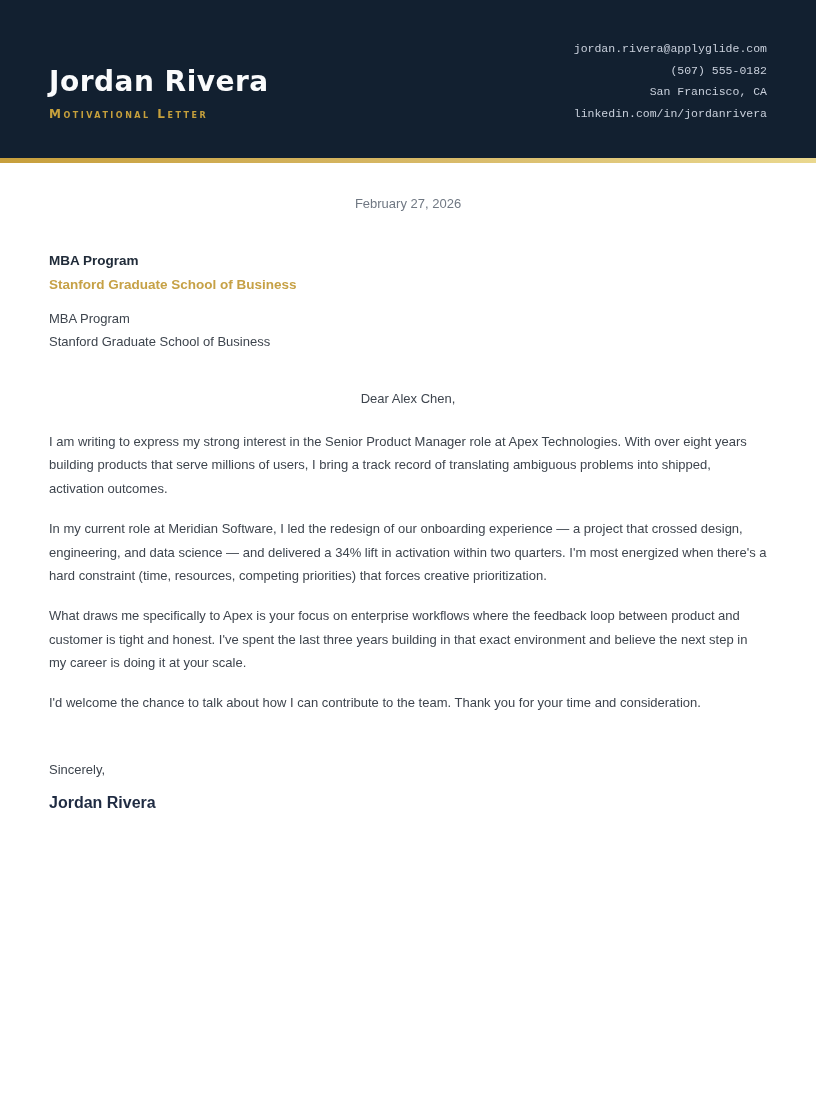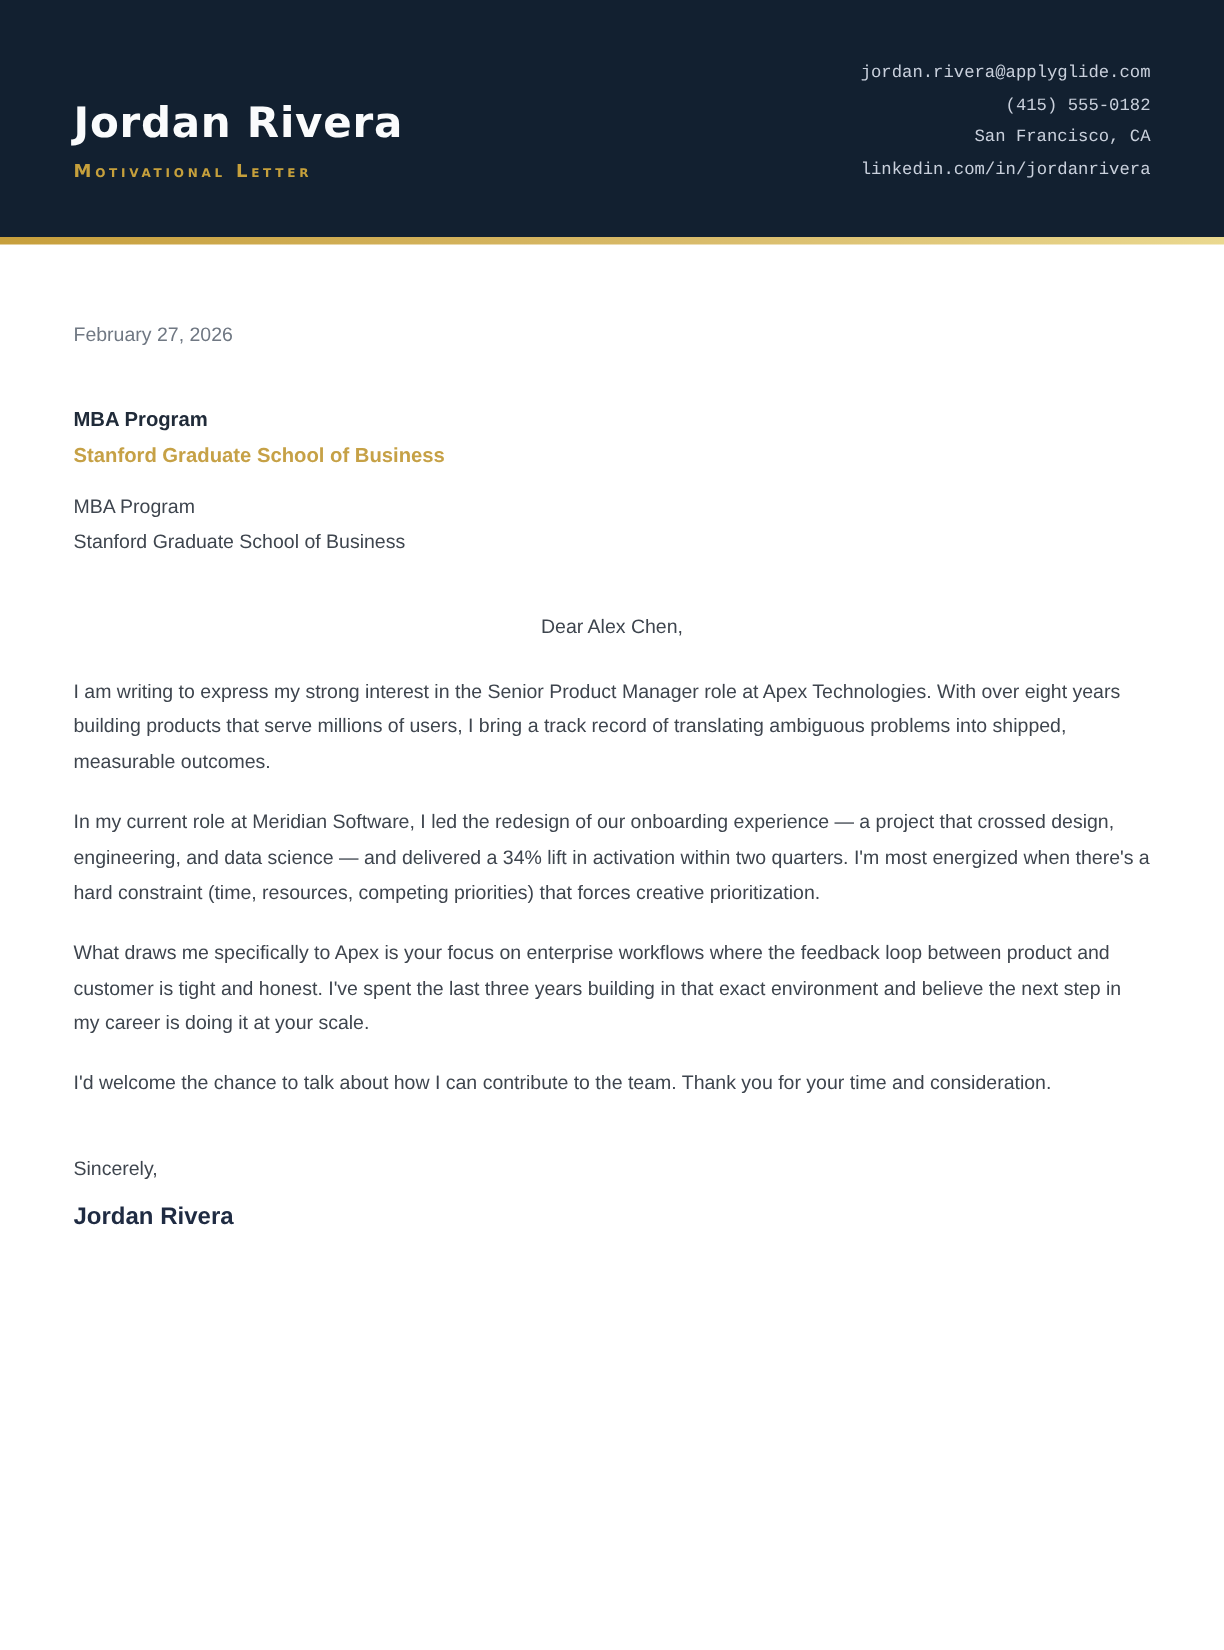--- a/index.html
+++ b/index.html
@@ -50,23 +50,24 @@
     height: 5px;
     background: linear-gradient(90deg, #c79f3c 0%, #d8ba69 55%, #ead88f 100%);
   }
   
   .letter {
     padding: 0 49px;
     color: #3e454e;
     font-size: 13px;
   }
   .date {
-    margin-top: 52px;
+    margin-top: 33px;
     font-size: 13px;
     color: #707883;
+    text-align: center;
   }
   .org-block { margin-top: 42px; }
   .org-program {
     font-size: 13.5px;
     font-weight: 700;
     color: #202b39;
   }
   .org-school {
     margin-top: 9px;
     font-size: 13.5px;
@@ -76,41 +77,41 @@
   .recipient { margin-top: 15px; line-height: 23px; }
   .recipient-name {
     font-size: 13.5px;
     font-weight: 700;
     color: #2a2f36;
   }
   .salutation { margin-top: 34px; line-height: 23.7px; text-align: center; }
   .para { line-height: 23.7px; }
   .para.first { margin-top: 19px; }
   .para + .para { margin-top: 16px; }
-  .closing { margin-top: 33px; line-height: 23.7px; }
+  .closing { margin-top: 43px; line-height: 23.7px; }
   .signature {
     margin-top: 13px;
     font-size: 16px;
     font-weight: 700;
     color: #1f2b42;
   }
 </style>
 </head>
 <body>
 
 <div class="page">
 
   <div class="header">
     <div class="identity">
       <div class="name">Jordan Rivera</div>
       <div class="subtitle">Motivational Letter</div>
     </div>
     <div class="contact">
       <div class="contact-line">jordan.rivera@applyglide.com</div>
-      <div class="contact-line">(415) 555-0182</div>
+      <div class="contact-line">(507) 555-0182</div>
       <div class="contact-line">San Francisco, CA</div>
       <div class="contact-line">linkedin.com/in/jordanrivera</div>
     </div>
   </div>
   <div class="gold-bar"></div>
 
   <div class="letter">
     <div class="date">February 27, 2026</div>
 
     <div class="org-block">
@@ -118,21 +119,21 @@
       <div class="org-school">Stanford Graduate School of Business</div>
     </div>
 
     <div class="recipient">
       <div class="recipient-line">MBA Program</div>
       <div class="recipient-line">Stanford Graduate School of Business</div>
     </div>
 
     <div class="salutation">Dear Alex Chen,</div>
 
-    <p class="para first">I am writing to express my strong interest in the Senior Product Manager role at Apex Technologies. With over eight years building products that serve millions of users, I bring a track record of translating ambiguous problems into shipped, measurable outcomes.</p>
+    <p class="para first">I am writing to express my strong interest in the Senior Product Manager role at Apex Technologies. With over eight years building products that serve millions of users, I bring a track record of translating ambiguous problems into shipped, activation outcomes.</p>
     <p class="para">In my current role at Meridian Software, I led the redesign of our onboarding experience — a project that crossed design, engineering, and data science — and delivered a 34% lift in activation within two quarters. I'm most energized when there's a hard constraint (time, resources, competing priorities) that forces creative prioritization.</p>
     <p class="para">What draws me specifically to Apex is your focus on enterprise workflows where the feedback loop between product and customer is tight and honest. I've spent the last three years building in that exact environment and believe the next step in my career is doing it at your scale.</p>
     <p class="para">I'd welcome the chance to talk about how I can contribute to the team. Thank you for your time and consideration.</p>
 
     <div class="closing">Sincerely,</div>
     <div class="signature">Jordan Rivera</div>
   </div>
 
 </div>
 

